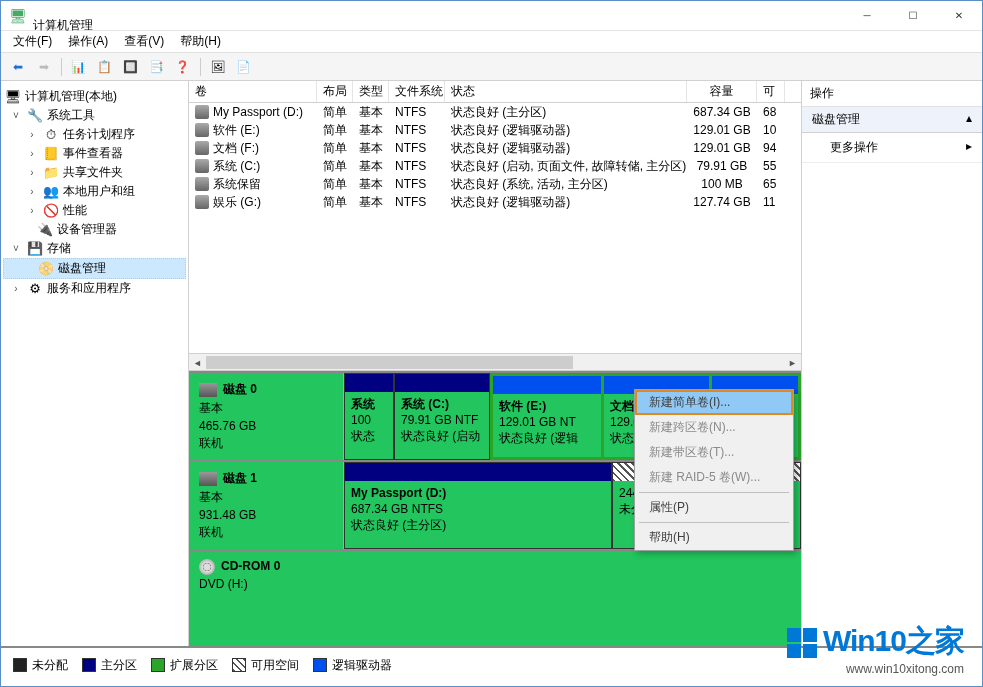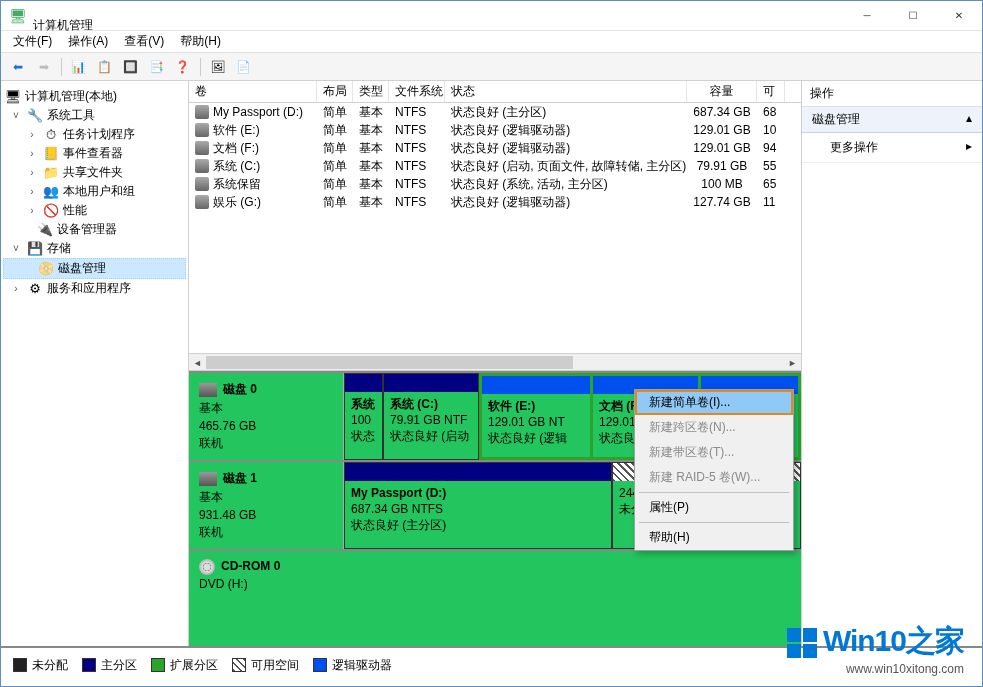--- a/index.html
+++ b/index.html
@@ -52,21 +52,21 @@
 .sw-black { background: #222; }
 .sw-navy { background: #000080; }
 .sw-green { background: #2aa52a; }
 .sw-hatch { background: repeating-linear-gradient(45deg, #555 0, #555 2px, #fff 2px, #fff 5px); }
 .sw-blue { background: #0050ef; }
 .actions { width: 180px; display: flex; flex-direction: column; }
 .actions .ah { padding: 4px 8px; font-weight: normal; border-bottom: 1px solid #e0e0e0; }
 .actions .asec { background: #eef3fb; padding: 4px 10px; border-bottom: 1px solid #d0d0d0; display: flex; justify-content: space-between; }
 .actions .aitem { padding: 6px 10px 6px 28px; border-bottom: 1px solid #eee; display:flex; justify-content:space-between;}
 .ctxmenu { position: absolute; left: 633px; top: 388px; width: 160px; background: #f0f0f0; border: 1px solid #a0a0a0; box-shadow: 3px 3px 6px rgba(0,0,0,.25); z-index: 50; }
-.ctxmenu .mi { padding: 4px 14px; font-size: 12px; color: #000000; }
+.ctxmenu .mi { padding: 4px 14px; font-size: 12px; color: #404040; }
 .ctxmenu .mi.hi { background: #90c8f6; border: 2px solid #e08a1e; padding: 2px 12px; }
 .ctxmenu .mi.dis { color: #8a8a8a; }
 .ctxmenu hr { border: none; border-top: 1px solid #c0c0c0; margin: 2px 4px; }
 .watermark { position: absolute; right: 18px; bottom: 10px; text-align: right; z-index: 60; }
 .watermark .logo { font-size: 30px; font-weight: bold; color: #0078d7; letter-spacing: -1px; }
 .watermark .logo .sq { display: inline-grid; grid-template-columns: 14px 14px; grid-template-rows: 14px 14px; gap: 2px; vertical-align: middle; margin-right: 6px; }
 .watermark .logo .sq i { background: #0078d7; }
 .watermark .url { font-size: 12px; color: #555; }
 .dvdrow .diskhdr .dicon { background: radial-gradient(circle,#ddd 30%, #888 33%, #ddd 40%, #888 100%); border-radius: 50%; width:16px; height:16px;}
 .col-v{width:128px}.col-l{width:36px}.col-t{width:36px}.col-fs{width:56px}.col-st{width:242px}.col-cap{width:70px;text-align:center}.col-free{width:28px}
@@ -240,21 +240,21 @@
     <div class="disklayout">
 
       <div class="diskrow">
         <div class="diskhdr">
           <div><span class="dicon"></span><span class="dname">磁盘 0</span></div>
           <div class="dline">基本</div>
           <div class="dline">465.76 GB</div>
           <div class="dline">联机</div>
         </div>
         <div class="parts">
-          <div class="part" style="width:39px">
+          <div class="part" style="width:50px">
             <div class="cap cap-navy"></div>
             <div class="body">
                 <div class="pname">系统</div>
                 <div>100</div>
                 <div>状态</div>
               </div>
           </div>
           <div class="part" style="width:96px">
             <div class="cap cap-navy"></div>
             <div class="body">

